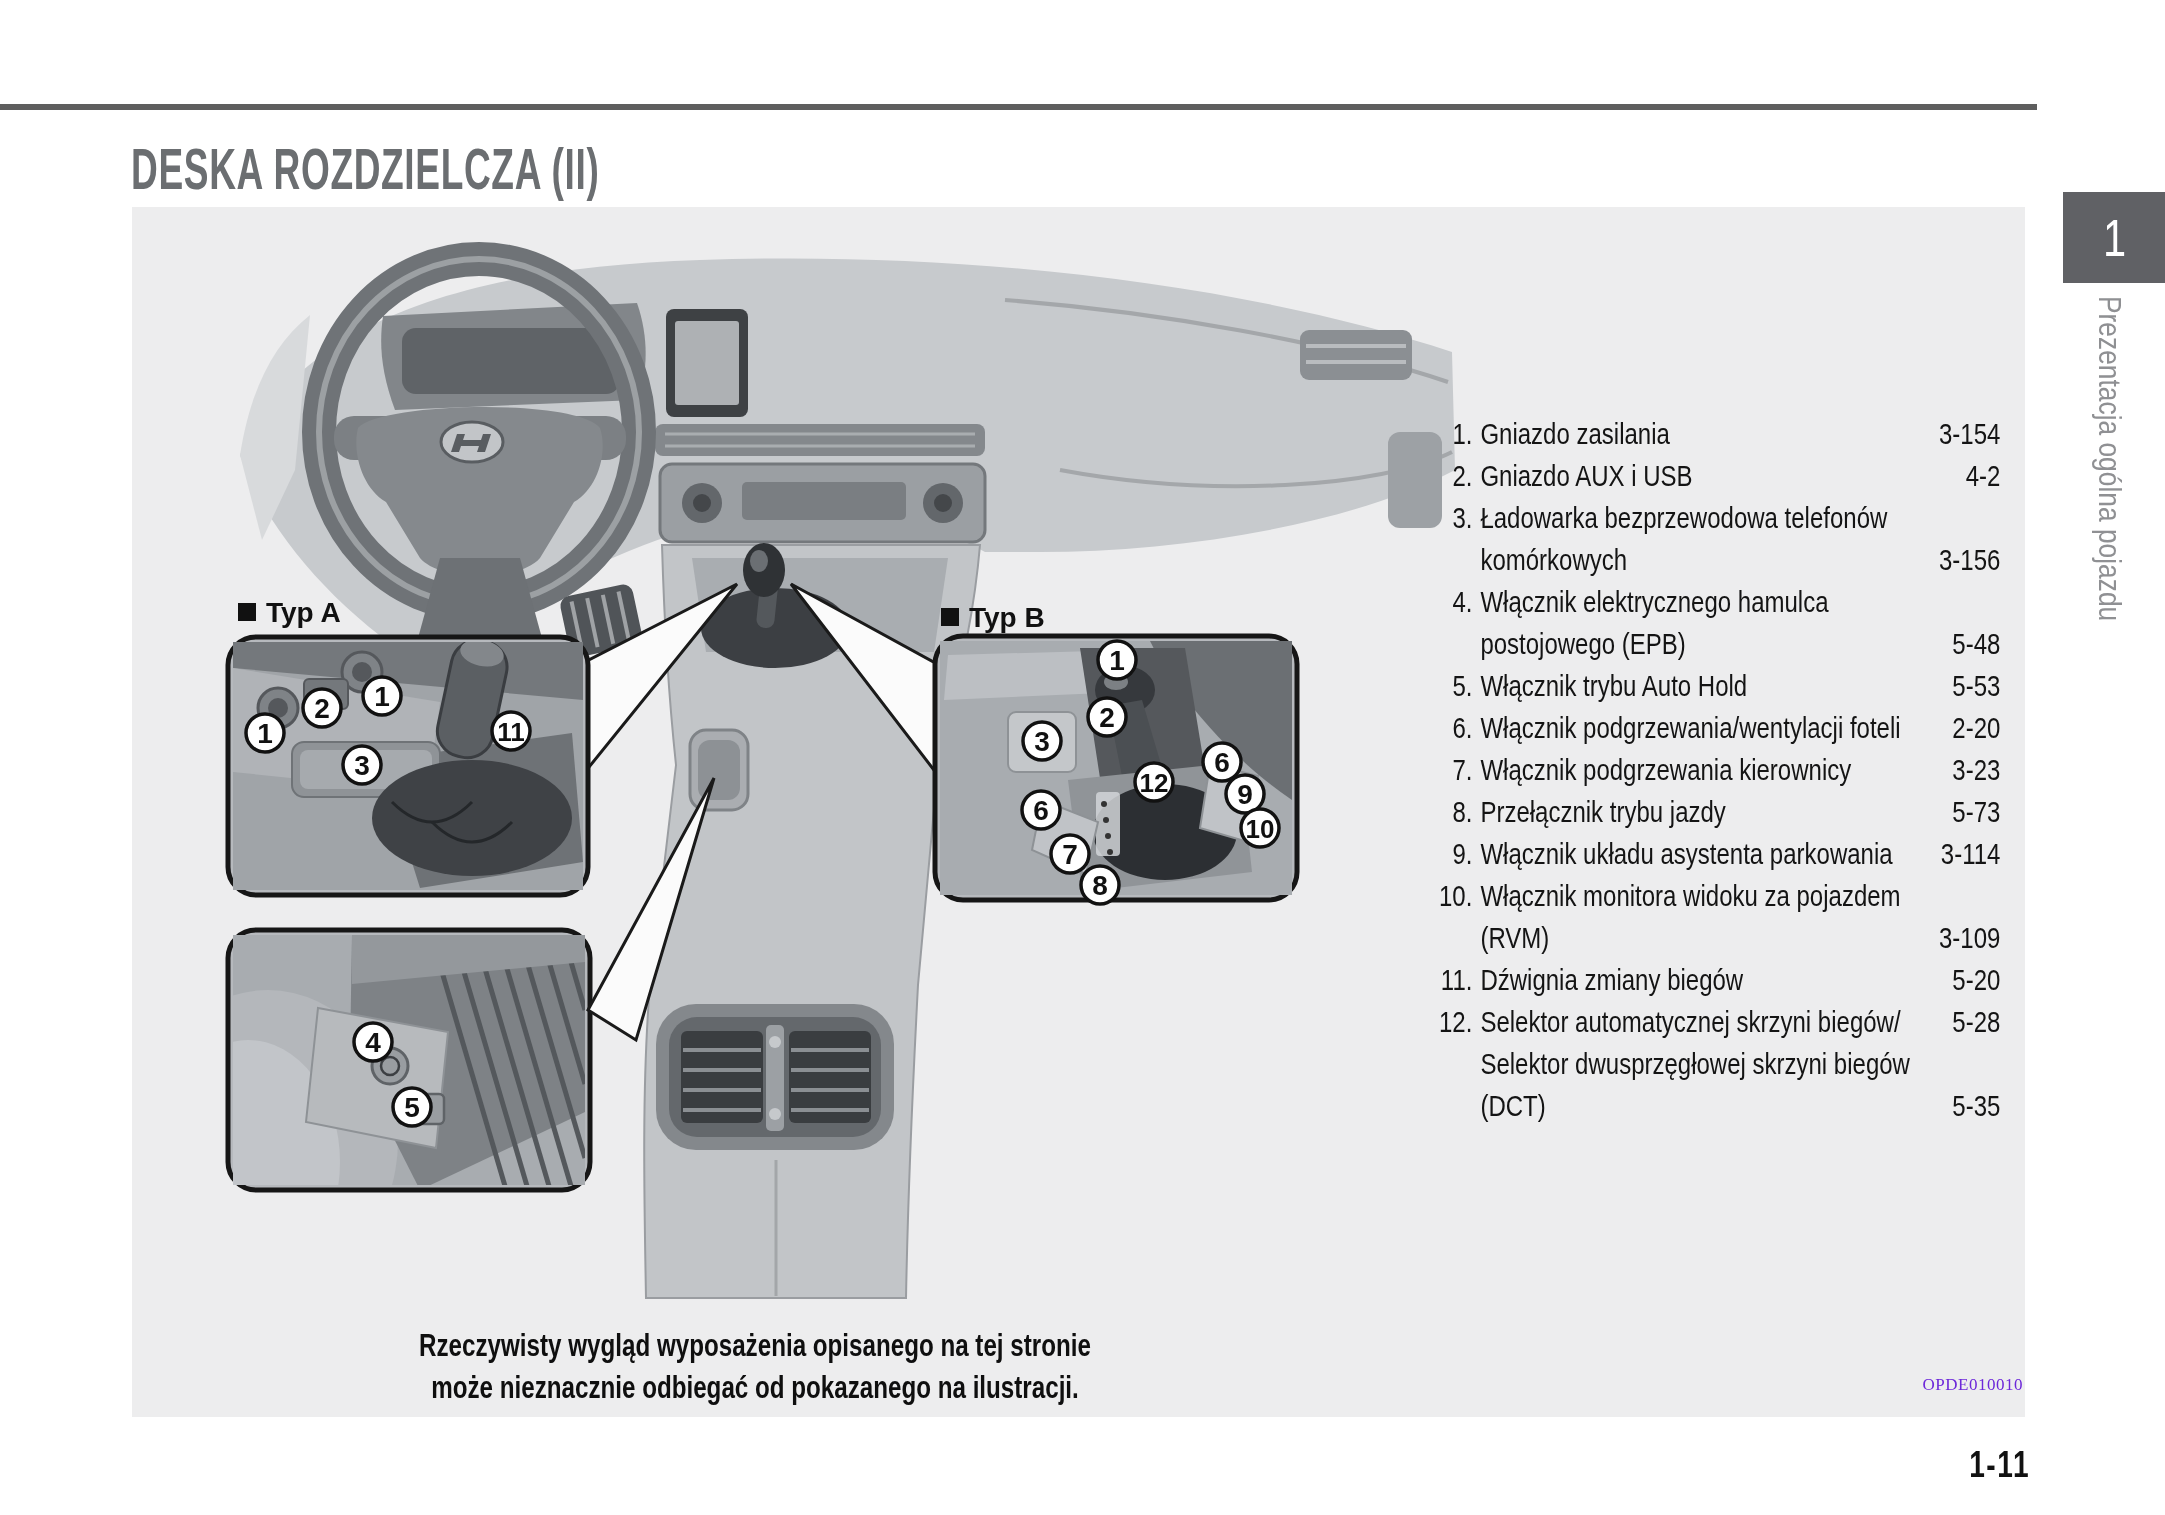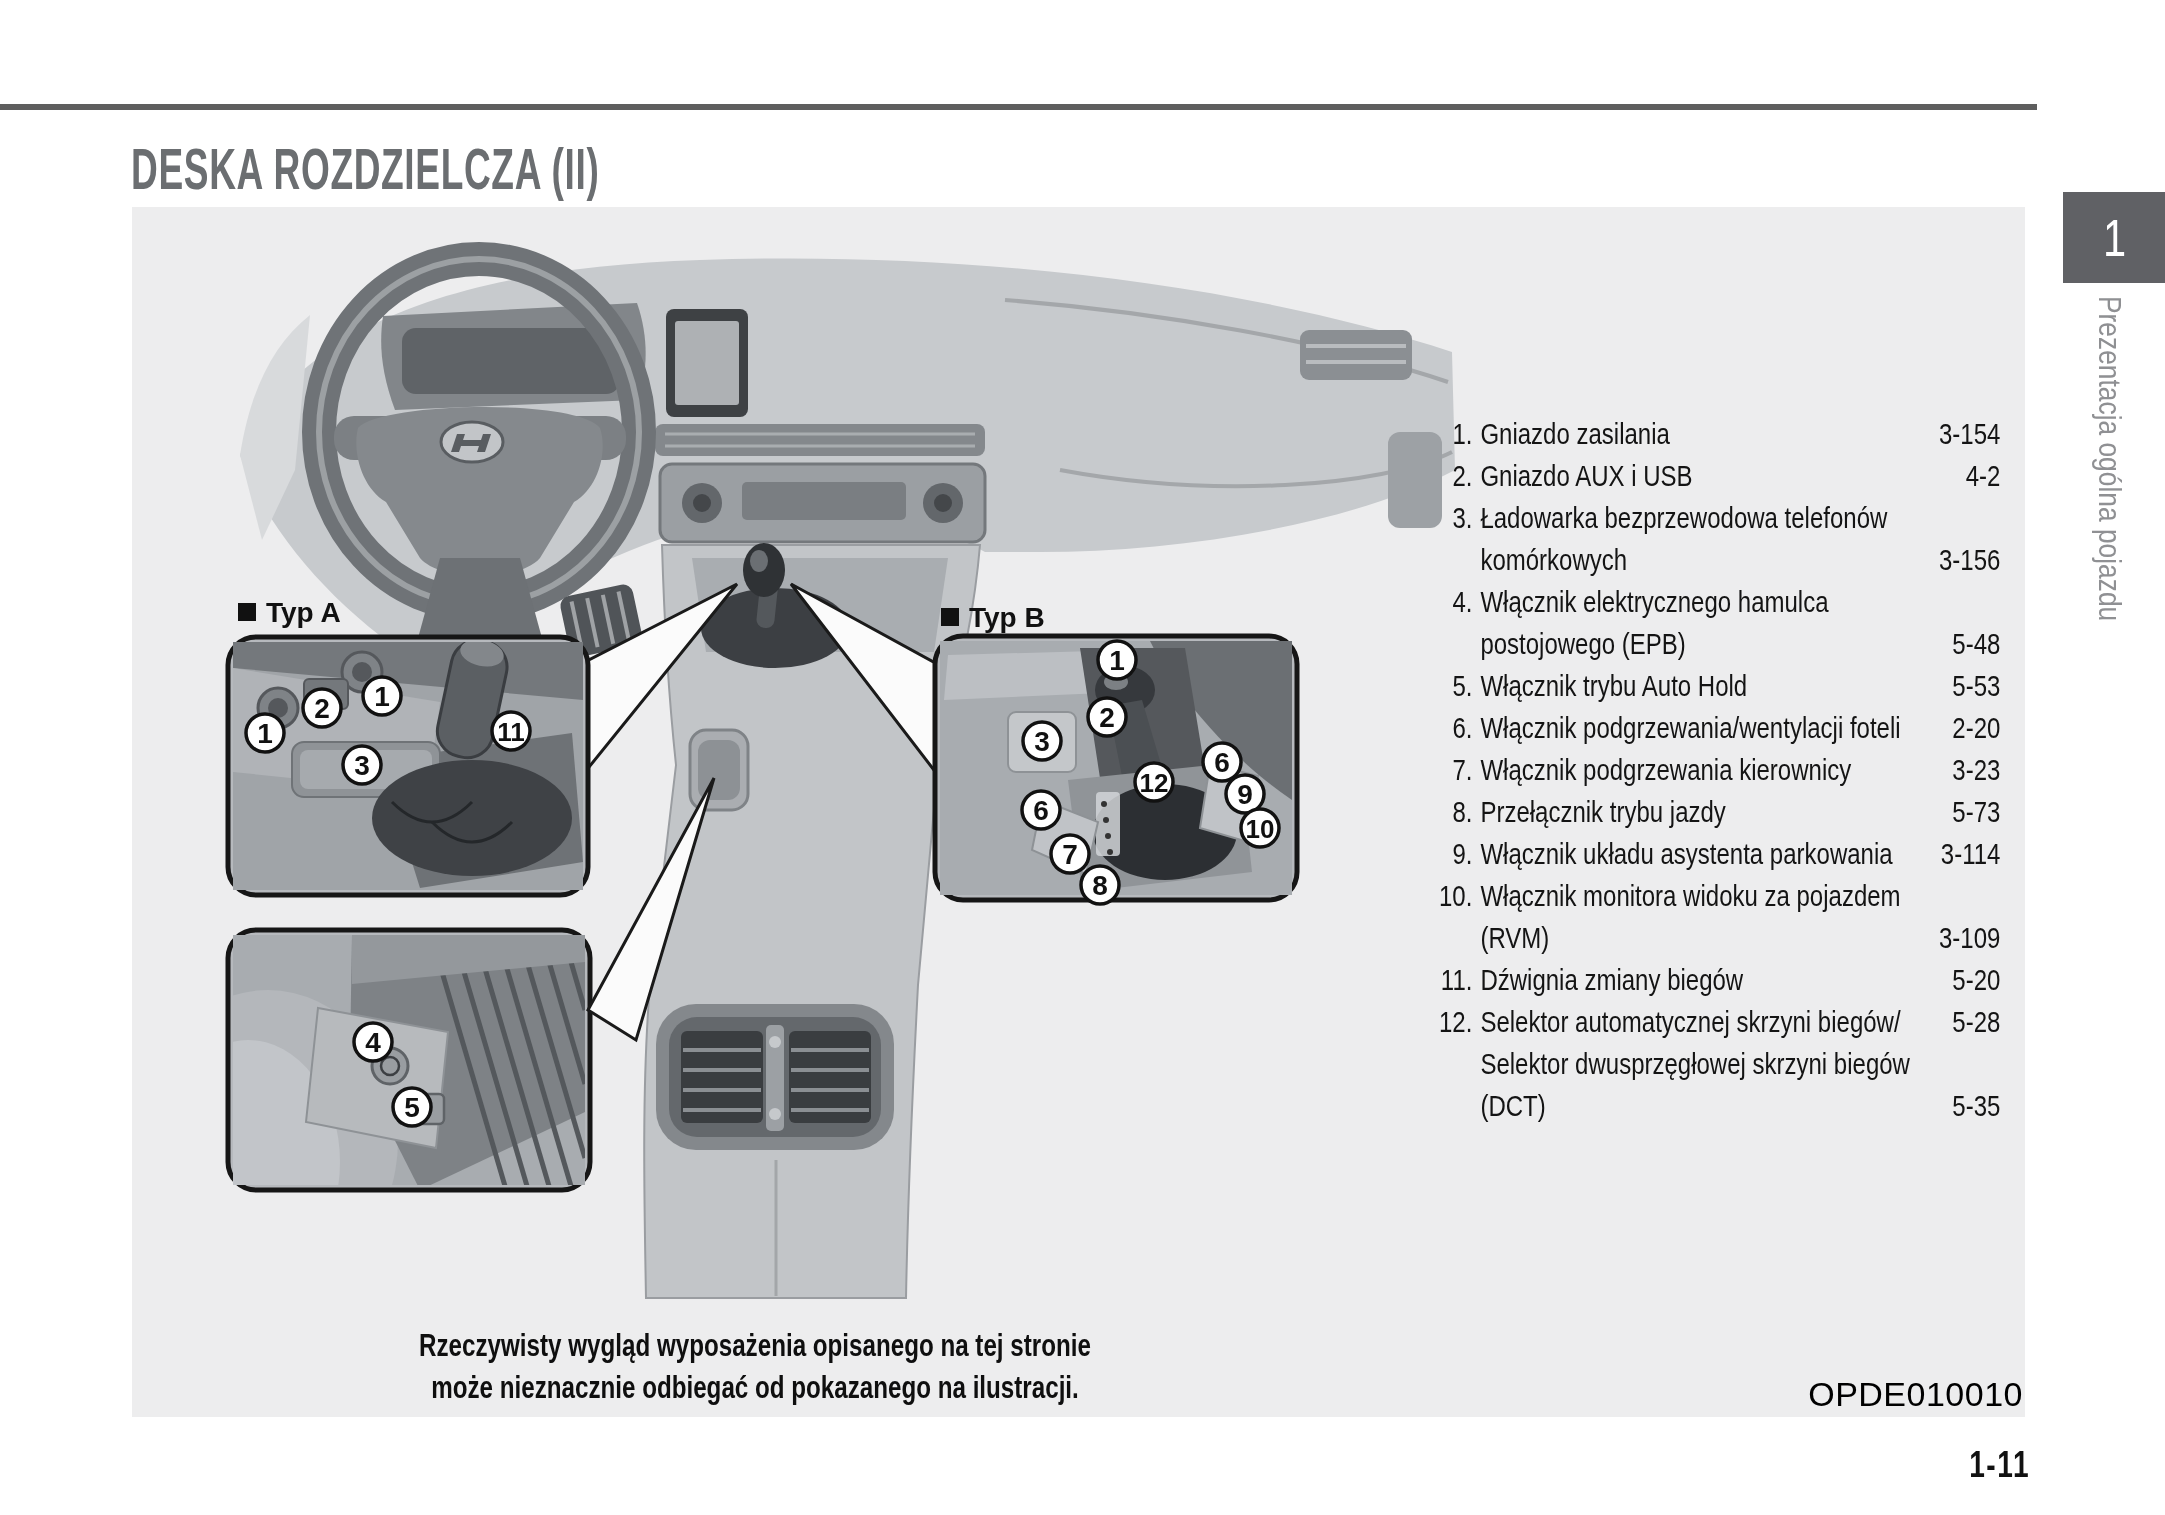--- a/index.html
+++ b/index.html
@@ -15,21 +15,21 @@
   .legend{position:absolute;left:1294px;top:206px;width:718px;
           transform:scaleX(0.8);transform-origin:0 0;color:#141414;}
   .legend-line{display:flex;height:42px;line-height:42px;font-size:30px;white-space:nowrap;}
   .lnum{flex:none;width:58px;text-align:right;}
   .ltext{flex:none;margin-left:10px;}
   .lpage{flex:1;text-align:right;min-width:90px;}
 
   .note{position:absolute;left:178px;top:1118px;width:890px;text-align:center;
         font-size:31px;font-weight:700;line-height:42px;color:#0f0f0f;
         transform:scaleX(0.78);transform-origin:50% 0;}
-  .fig-code{position:absolute;right:2px;top:1168px;font-size:34px;color:#000000;letter-spacing:0.5px;}
+  .fig-code{position:absolute;right:2px;top:1168px;font-size:17px;color:#6d28d9;letter-spacing:0.5px;font-family:Liberation Serif, serif;}
 
   .chapter-tab{position:absolute;left:2063px;top:192px;width:102px;height:91px;background:#606165;
         display:flex;align-items:center;justify-content:center;}
   .chapter-tab span{color:#ffffff;font-size:52px;font-weight:400;transform:scaleX(0.8);}
   .side-caption{position:absolute;left:2127px;top:296px;font-size:31px;color:#8f9093;white-space:nowrap;
         transform:rotate(90deg) scaleX(0.85);transform-origin:0 0;}
   .page-number{position:absolute;right:135px;top:1444px;font-size:36px;font-weight:700;color:#111;
         transform:scaleX(0.78);transform-origin:100% 0;letter-spacing:2px;}
 </style>
 </head>

